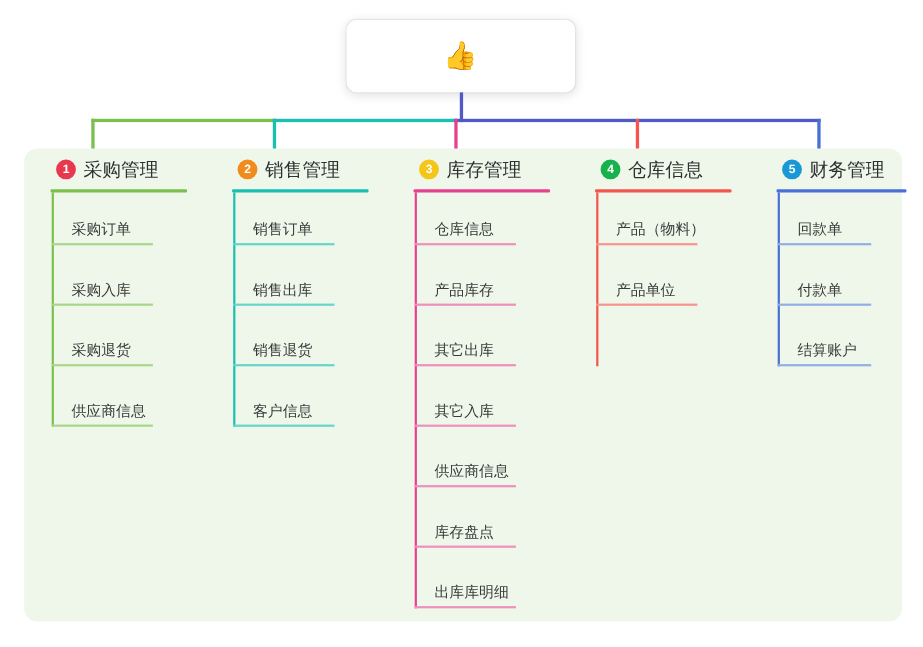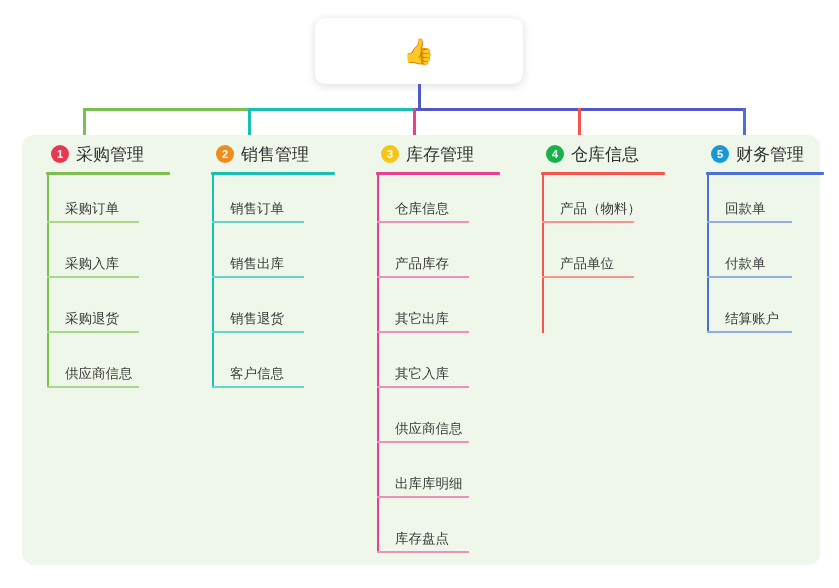--- a/index.html
+++ b/index.html
@@ -234,25 +234,25 @@
           </div>
           <div class="item">
             <span class="item-label">其它入库</span>
             <div class="item-rule" style="background: rgb(239, 143, 187); width: 92px;"></div>
           </div>
           <div class="item">
             <span class="item-label">供应商信息</span>
             <div class="item-rule" style="background: rgb(239, 143, 187); width: 92px;"></div>
           </div>
           <div class="item">
+            <span class="item-label">库存盘点</span>
+            <div class="item-rule" style="background: rgb(239, 143, 187); width: 92px;"></div>
+          </div>
+          <div class="item">
             <span class="item-label">出库库明细</span>
-            <div class="item-rule" style="background: rgb(239, 143, 187); width: 92px;"></div>
-          </div>
-          <div class="item">
-            <span class="item-label">库存盘点</span>
             <div class="item-rule" style="background: rgb(239, 143, 187); width: 92px;"></div>
           </div>
         </div>
       </div>
       <div class="column" style="left: 532px; width: 150px;">
         <div class="col-header">
           <span class="badge" style="background: rgb(23, 178, 75);">4</span>
           <span class="col-title">仓库信息</span>
         </div>
         <div class="col-rule" style="background: rgb(244, 86, 78); width: 124px; margin-left: 9px;"></div>

